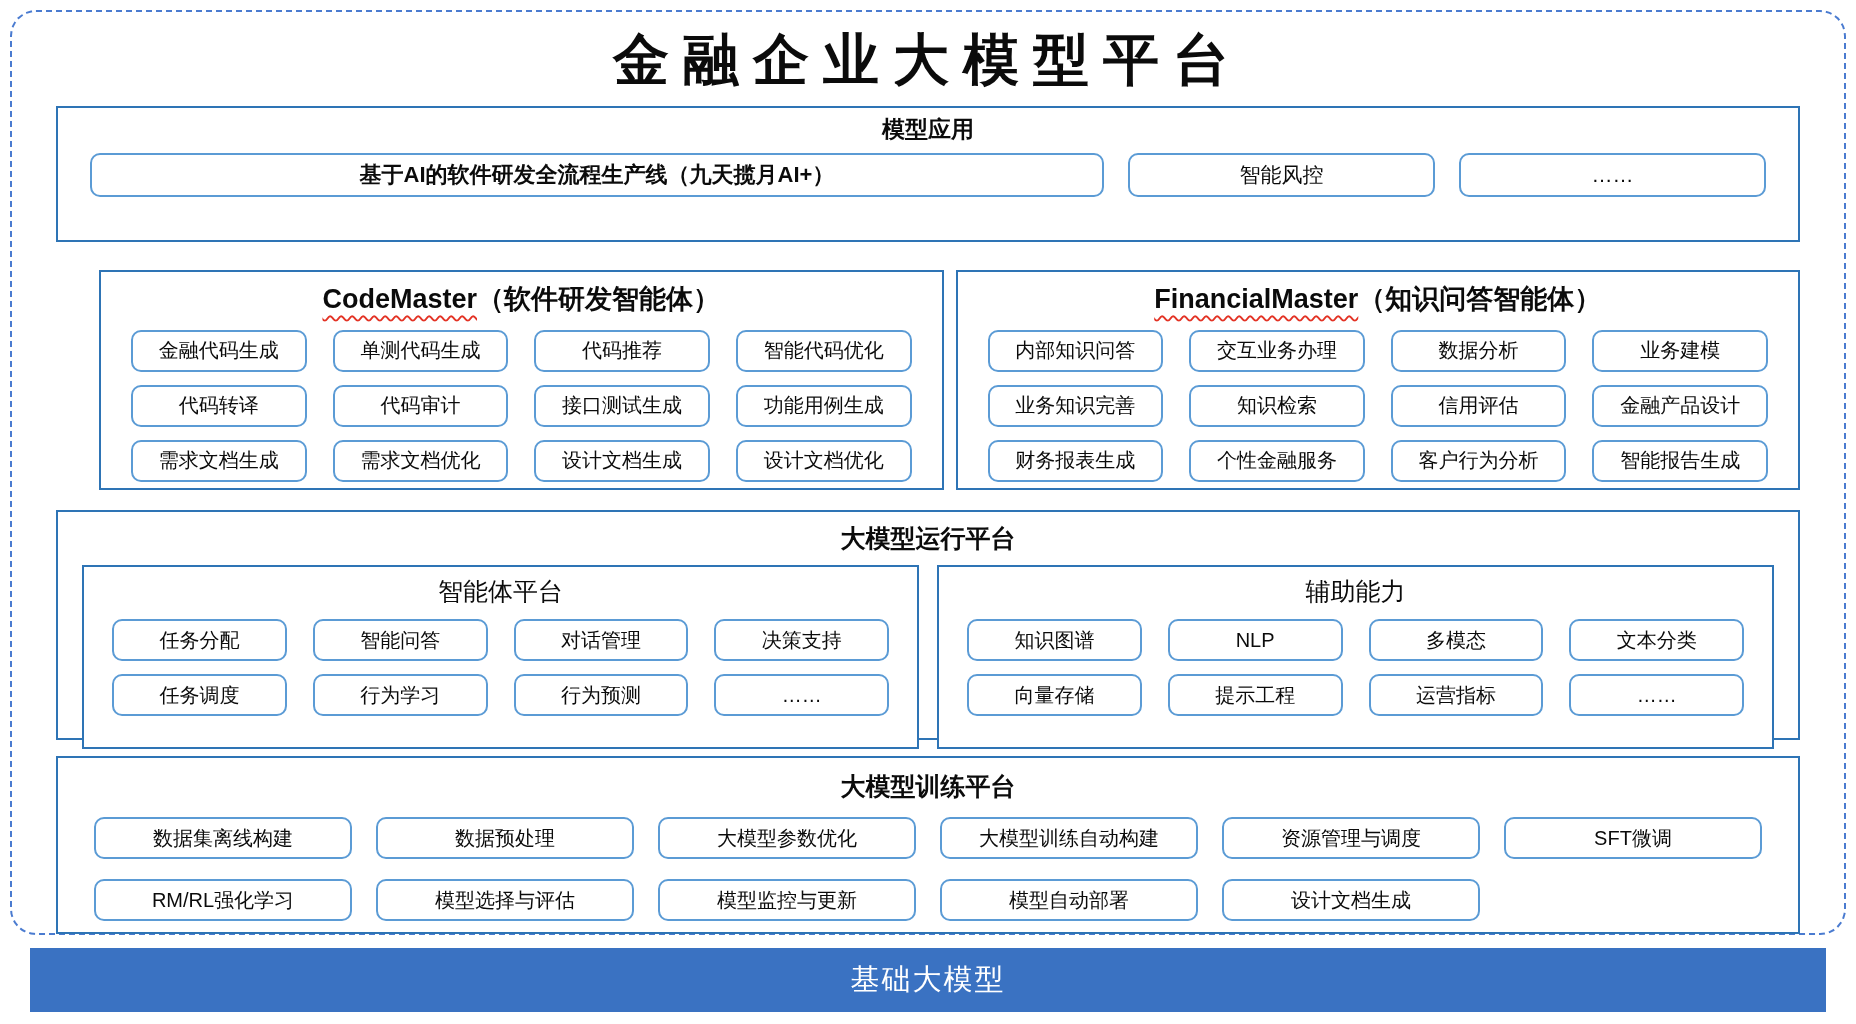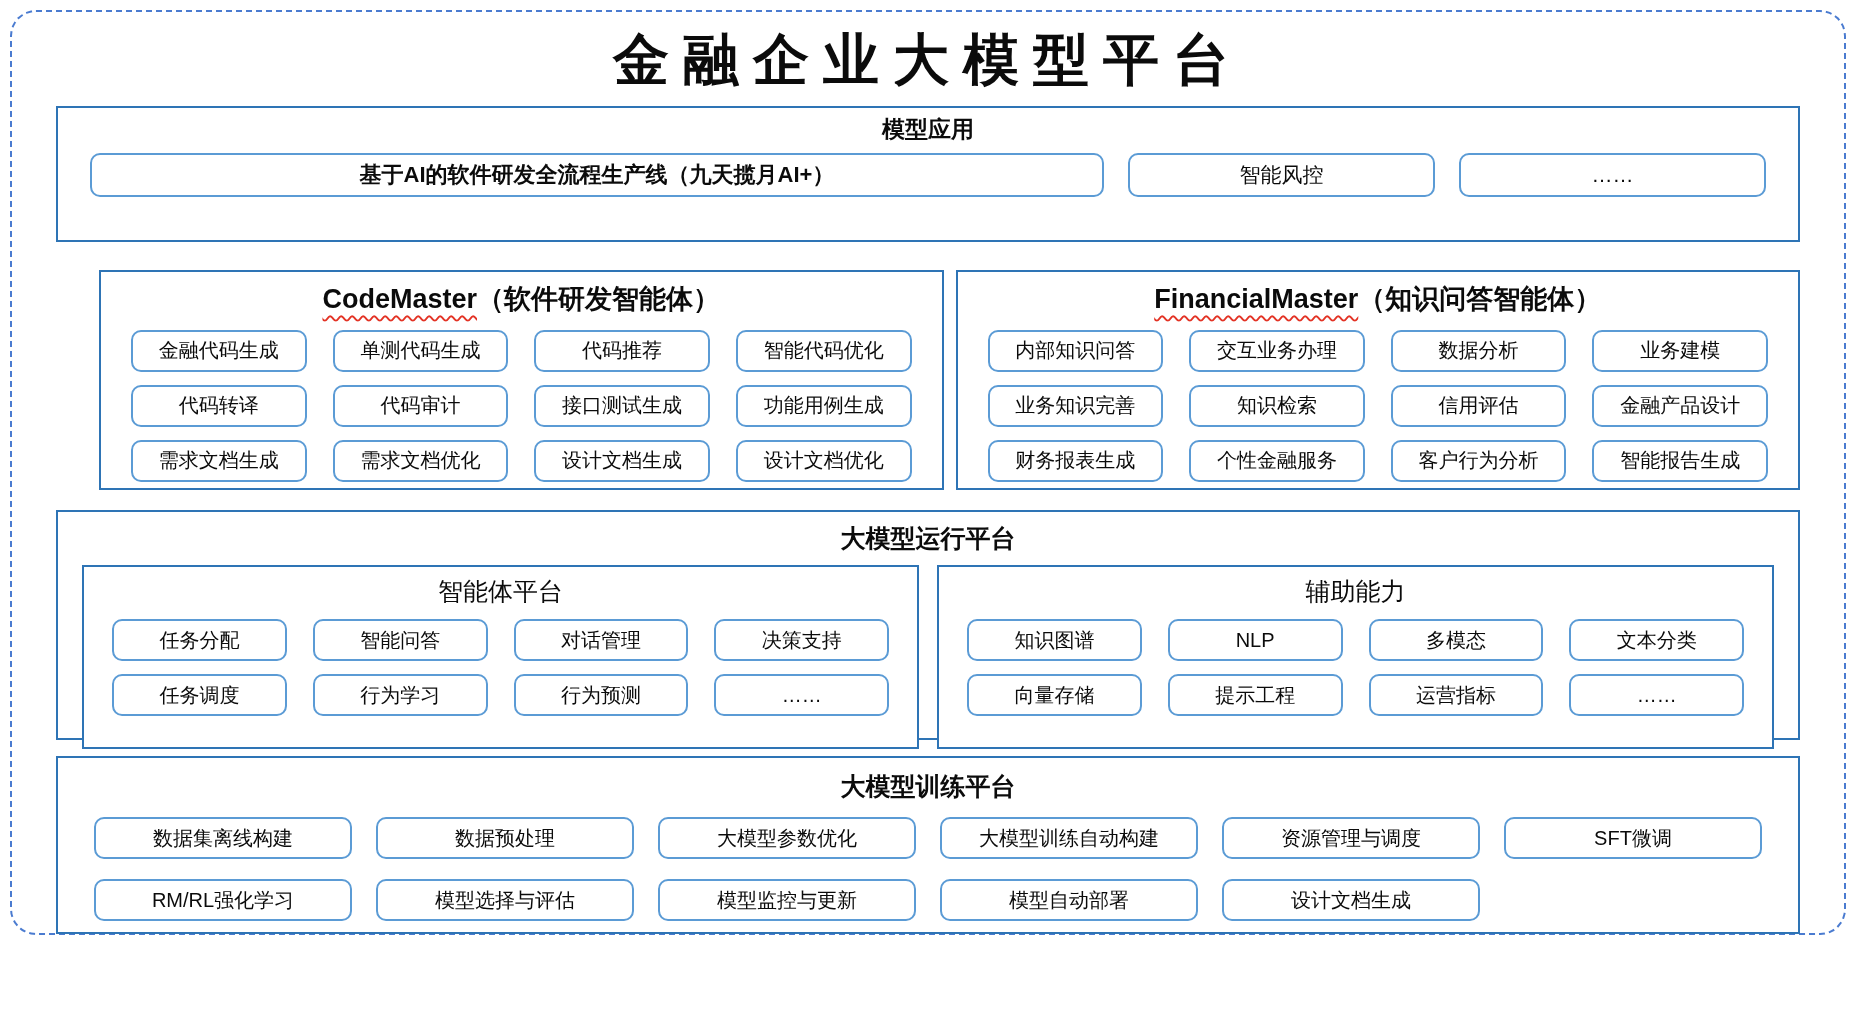--- a/index.html
+++ b/index.html
@@ -136,13 +136,16 @@
         <div class="item">RM/RL强化学习</div>
         <div class="item">模型选择与评估</div>
         <div class="item">模型监控与更新</div>
         <div class="item">模型自动部署</div>
         <div class="item">设计文档生成</div>
       </div>
     </section>
 
   </div>
 
+  <div class="foundation-bar">
+    <span>基础大模型</span>
+  </div>
 </div>
 
 </body></html>

